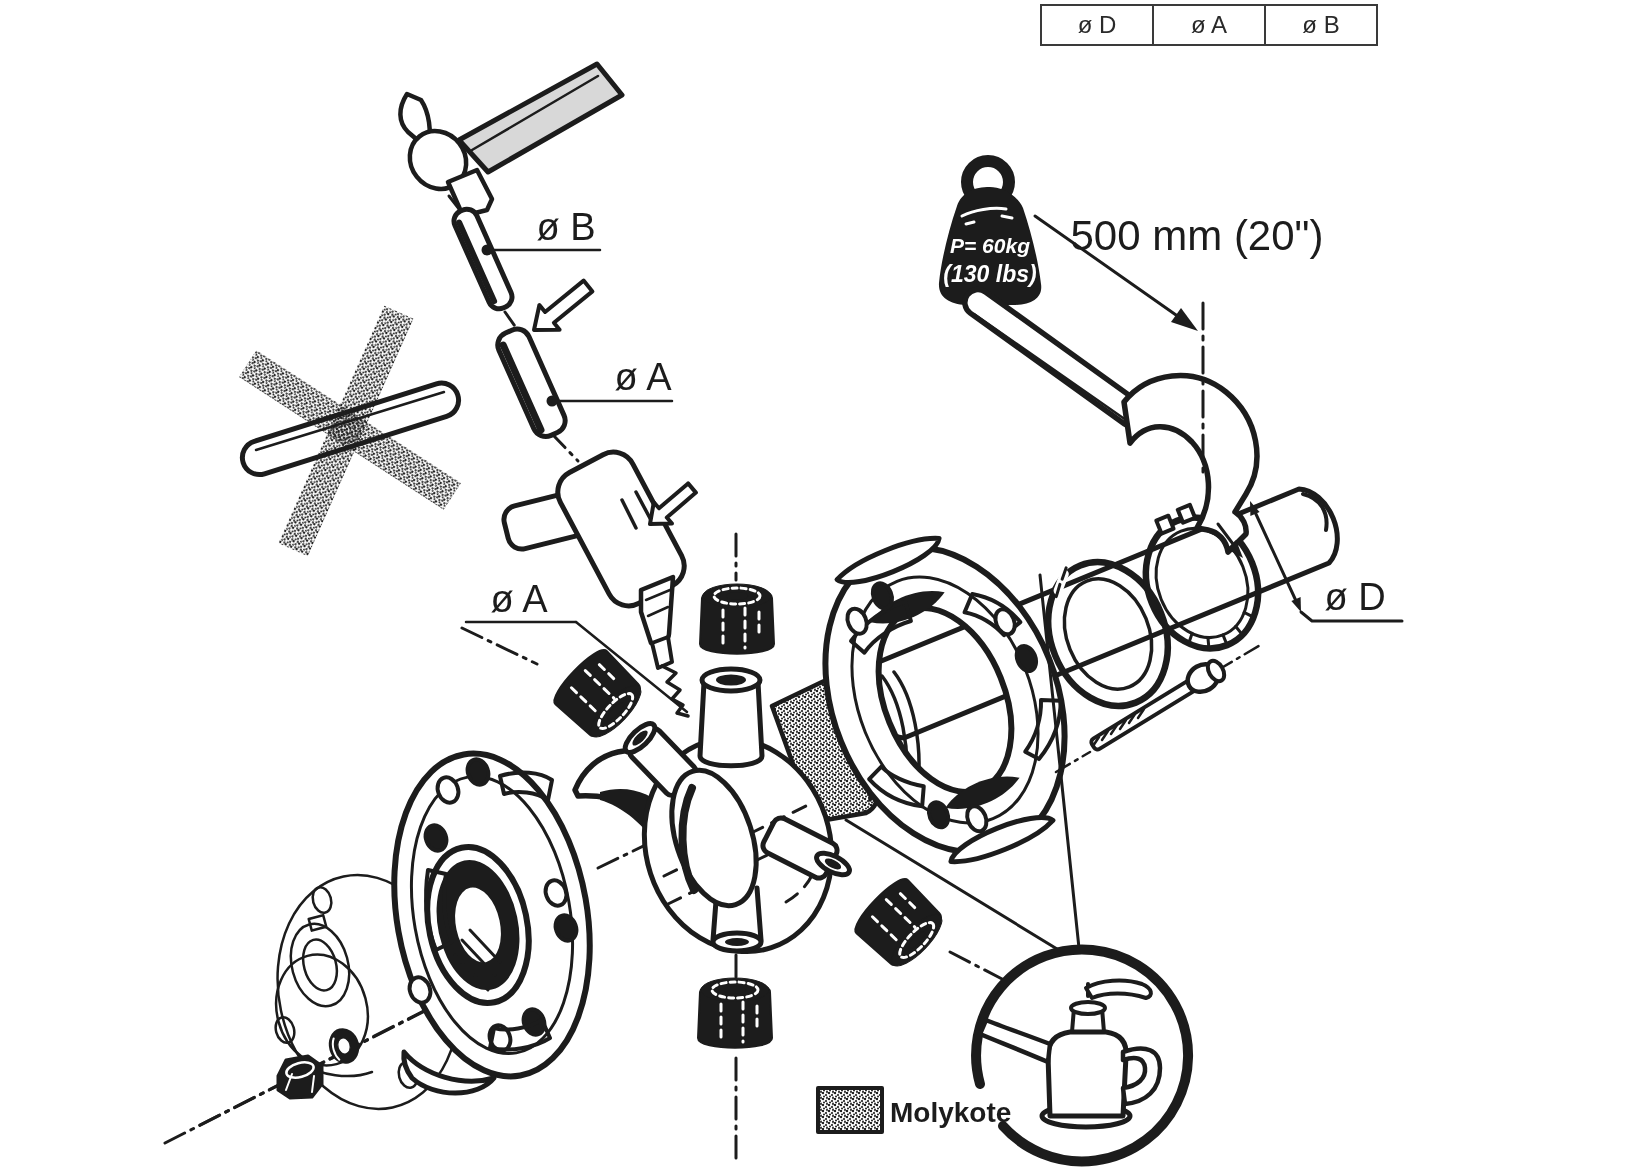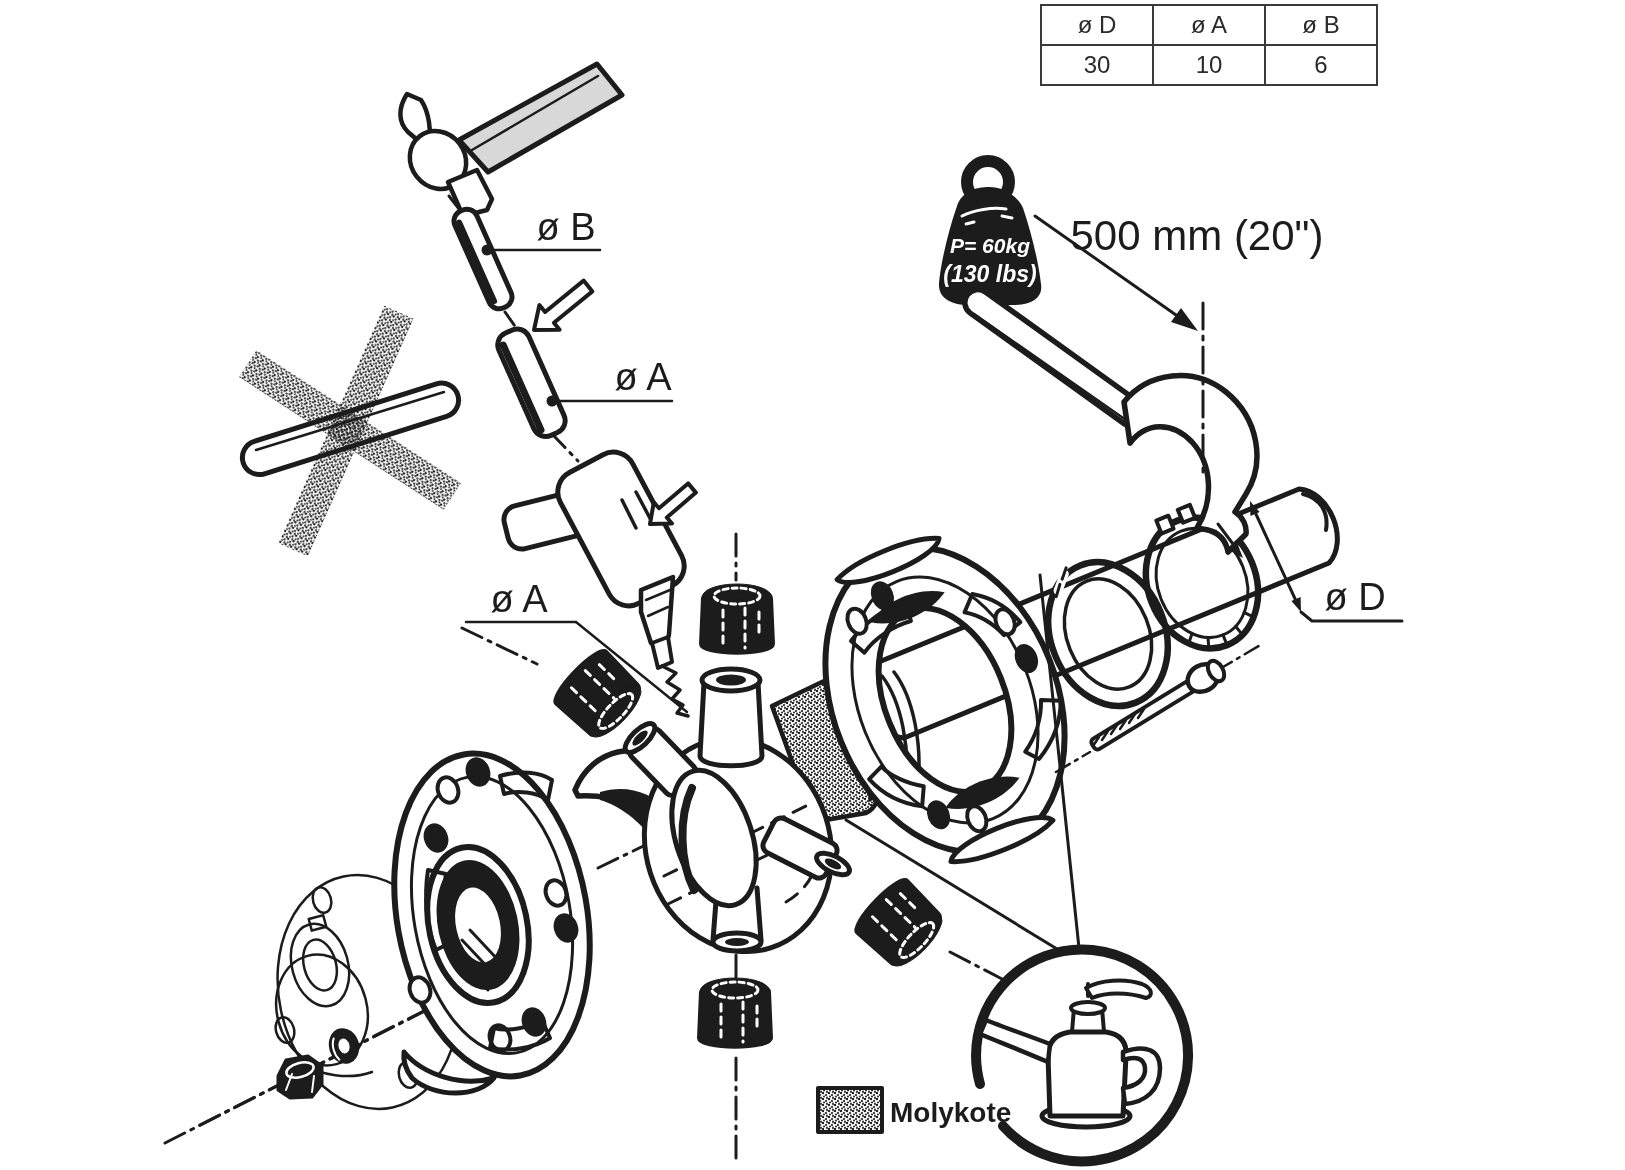--- a/index.html
+++ b/index.html
@@ -342,21 +342,16 @@
   </g>
 </svg>
 
 <table class="spec-table">
   <tbody>
     <tr>
       <td>ø D</td>
       <td>ø A</td>
       <td>ø B</td>
     </tr>
-    <tr>
-      <td>30</td>
-      <td>10</td>
-      <td>6</td>
-    </tr>
   </tbody>
 </table>
 
 </div>
 
 </body></html>

